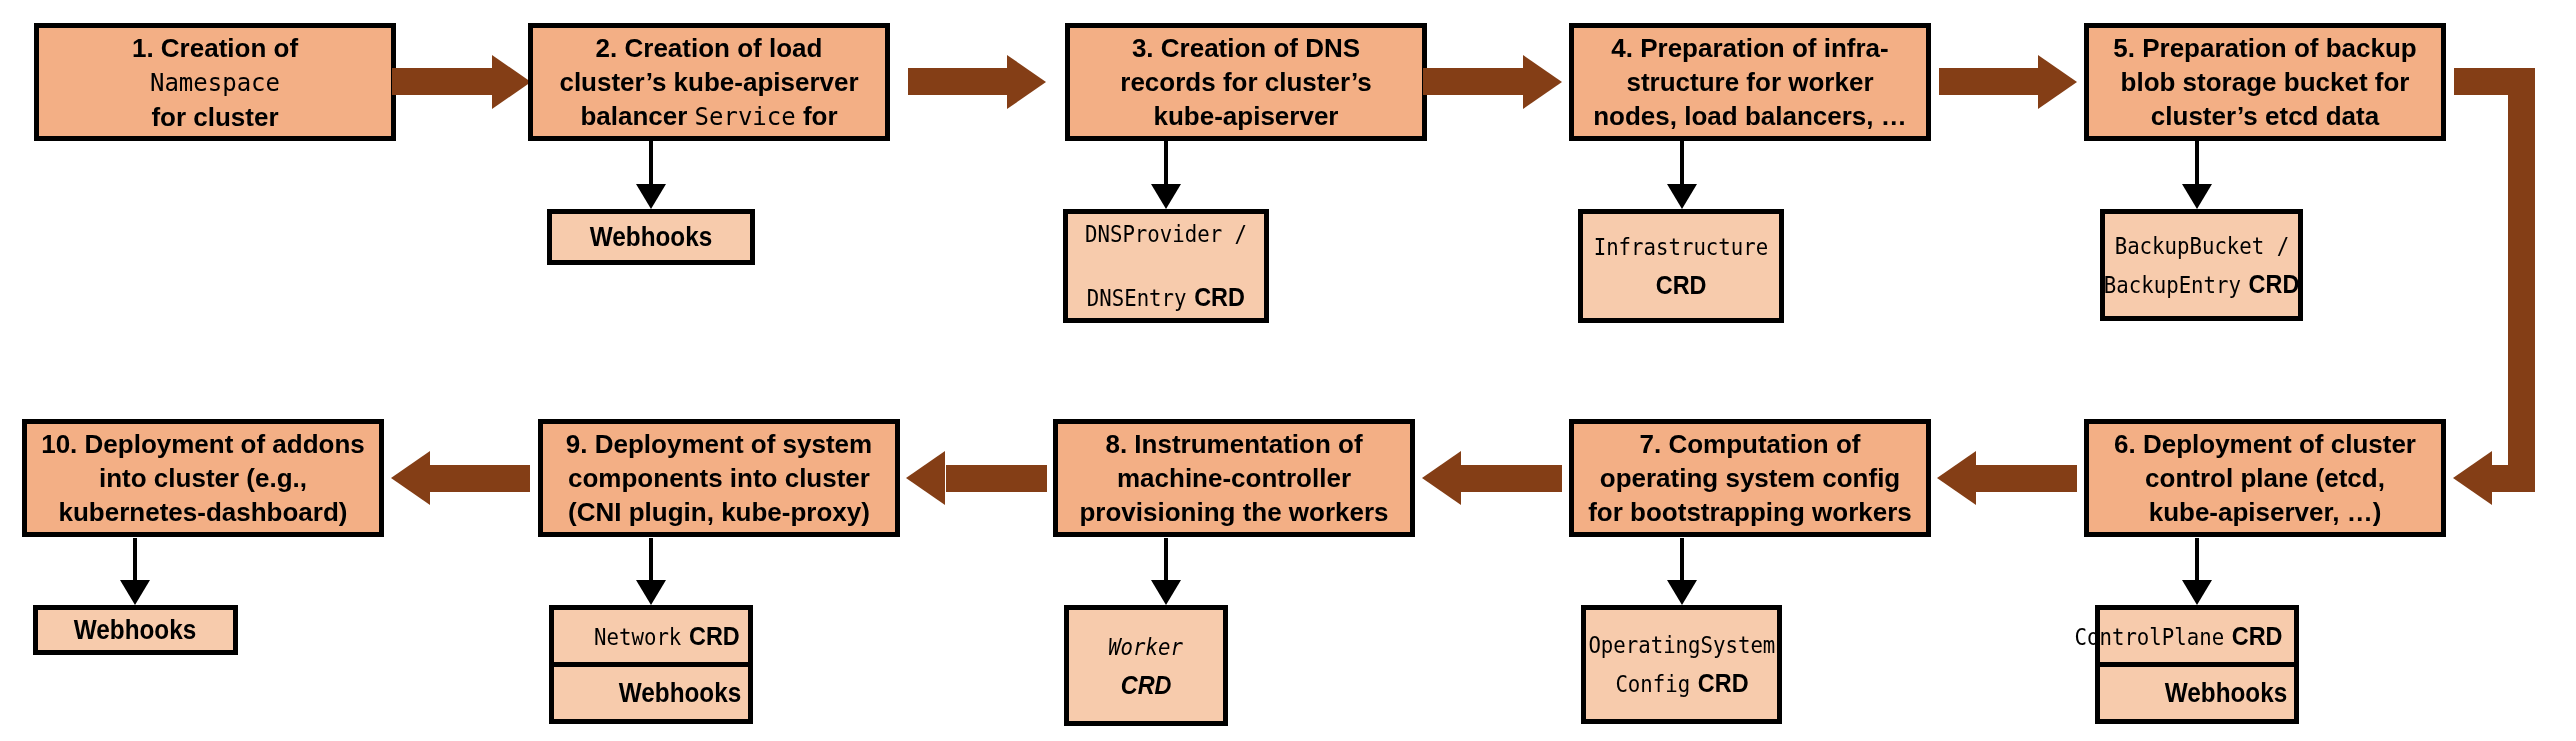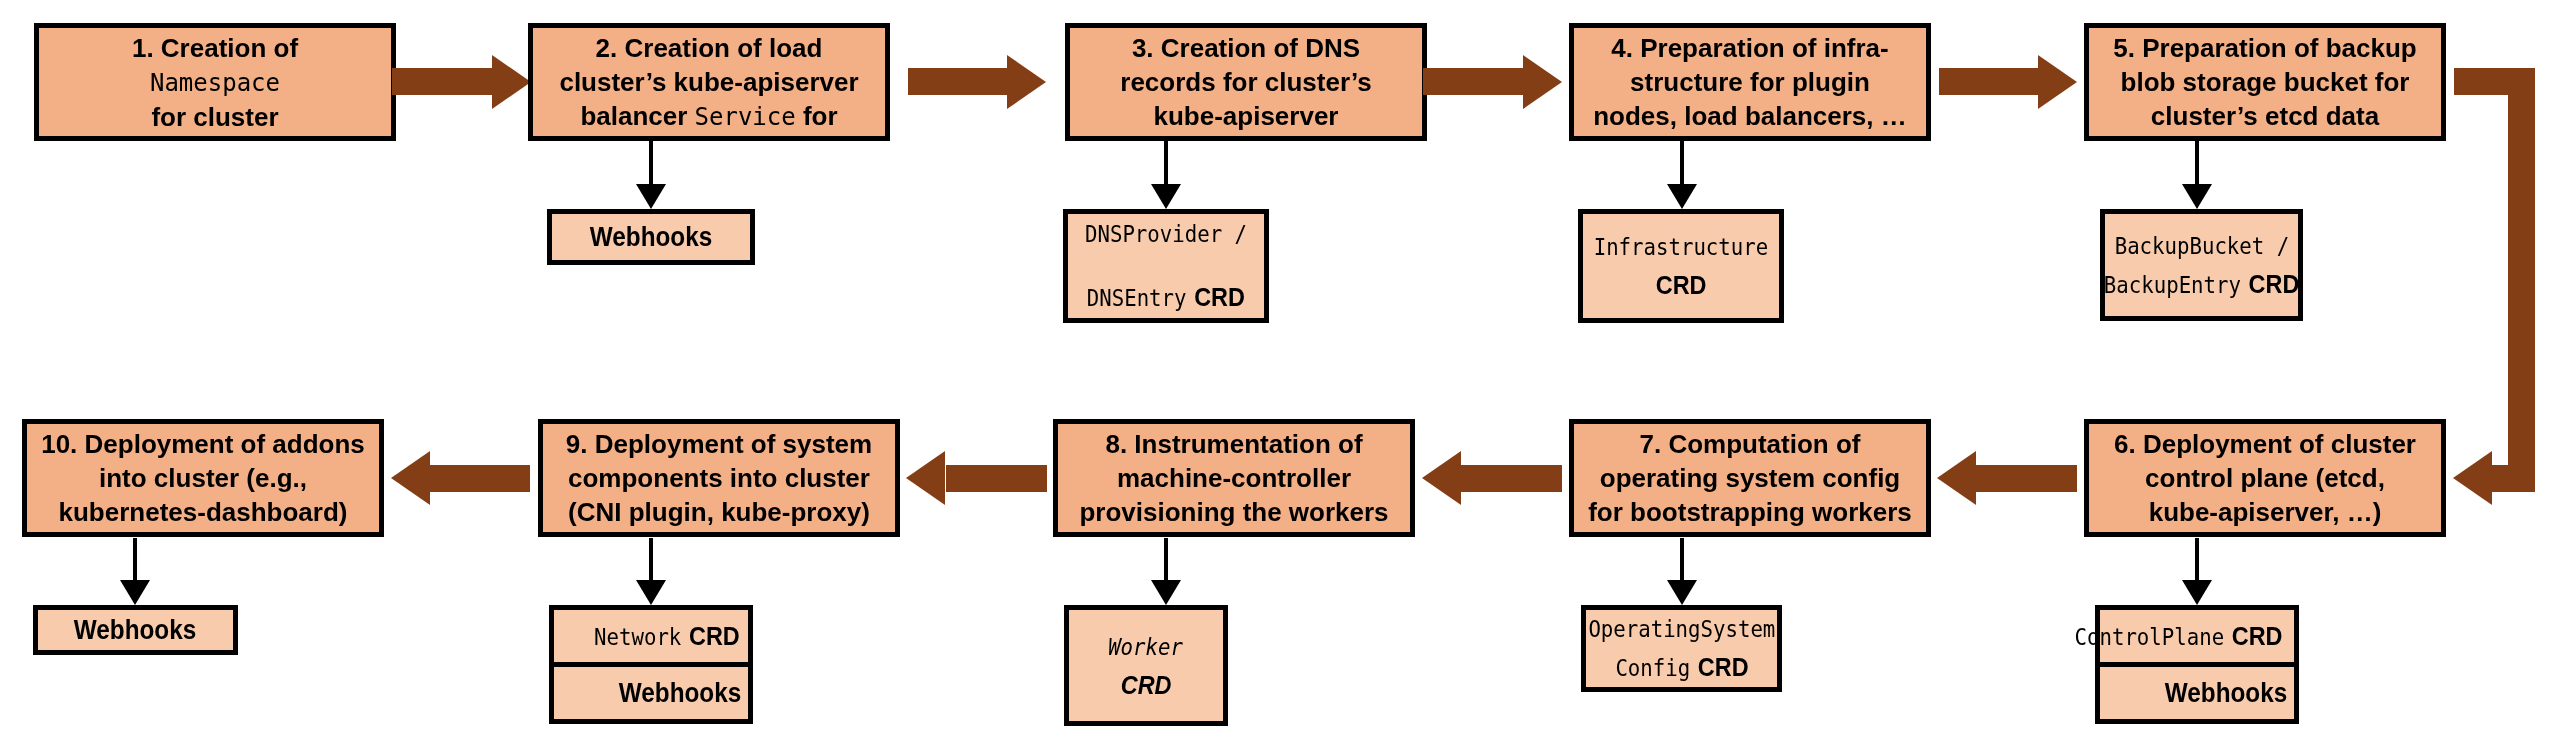--- a/index.html
+++ b/index.html
@@ -93,21 +93,21 @@
   </div>
 
   <div class="group">
     <div class="hshaft" style="left:1423px;top:68px;width:100px;"></div>
     <div class="rhead" style="left:1523px;top:55px;"></div>
   </div>
 
   <div class="group">
     <div class="box" style="left:1569px;top:23px;">
       <div class="tl">4. Preparation of infra-</div>
-      <div class="tl">structure for plugin</div>
+      <div class="tl">structure for worker</div>
       <div class="tl">nodes, load balancers, …</div>
     </div>
     <div class="vline" style="left:1680px;top:141px;height:44px;"></div>
     <div class="dhead" style="left:1667px;top:184px;"></div>
     <div class="sub" style="left:1578px;top:209px;width:206px;height:114px;">
       <div class="sl">
           <code class="smono">Infrastructure</code>
         </div>
       <div class="sl">
           <span class="crd">CRD</span>
@@ -175,21 +175,21 @@
   </div>
 
   <div class="group">
     <div class="box" style="left:1569px;top:419px;">
       <div class="tl">7. Computation of</div>
       <div class="tl">operating system config</div>
       <div class="tl">for bootstrapping workers</div>
     </div>
     <div class="vline" style="left:1680px;top:538px;height:44px;"></div>
     <div class="dhead" style="left:1667px;top:580px;"></div>
-    <div class="sub" style="left:1581px;top:605px;width:201px;height:87px;">
+    <div class="sub" style="left:1581px;top:605px;width:201px;height:119px;">
       <div class="sl">
           <code class="smono">OperatingSystem</code>
         </div>
       <div class="sl">
           <code class="smono">Config</code>
           <span class="crd">CRD</span>
         </div>
     </div>
   </div>
 

